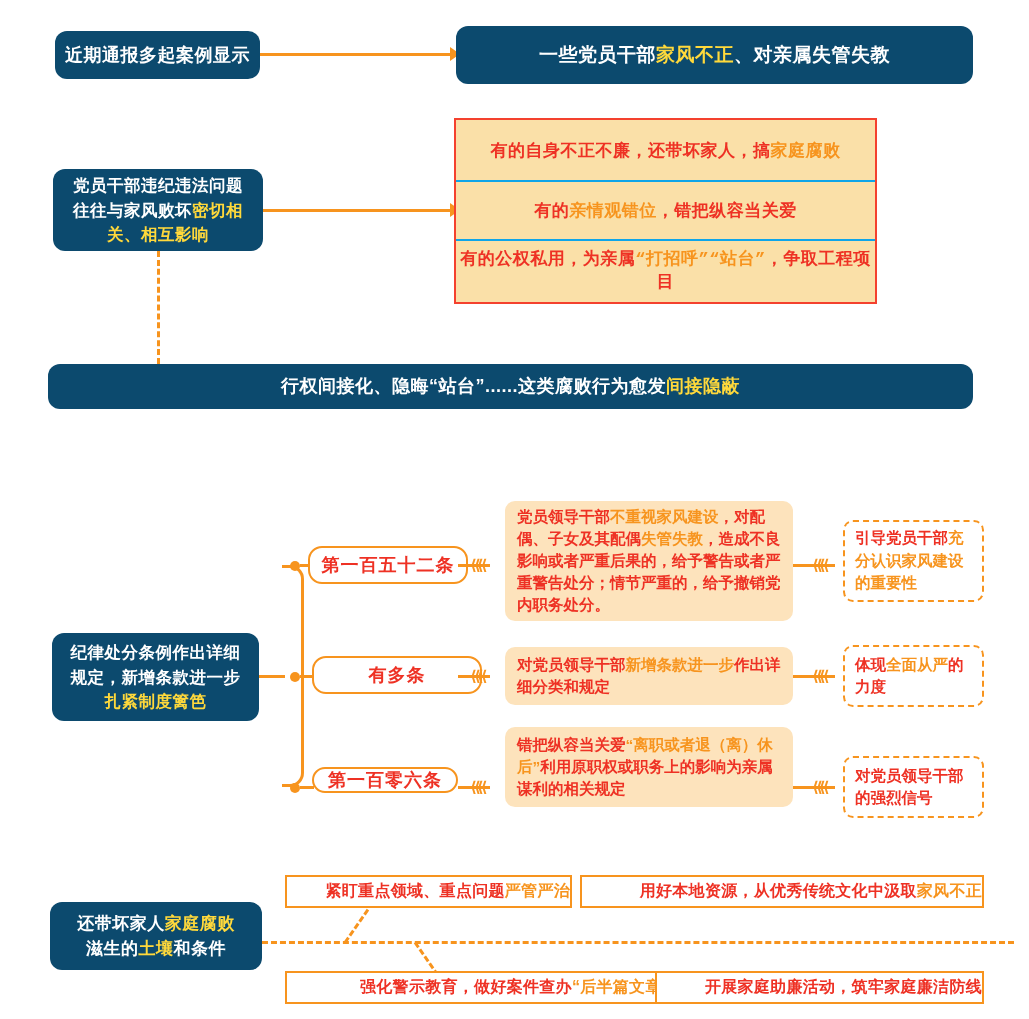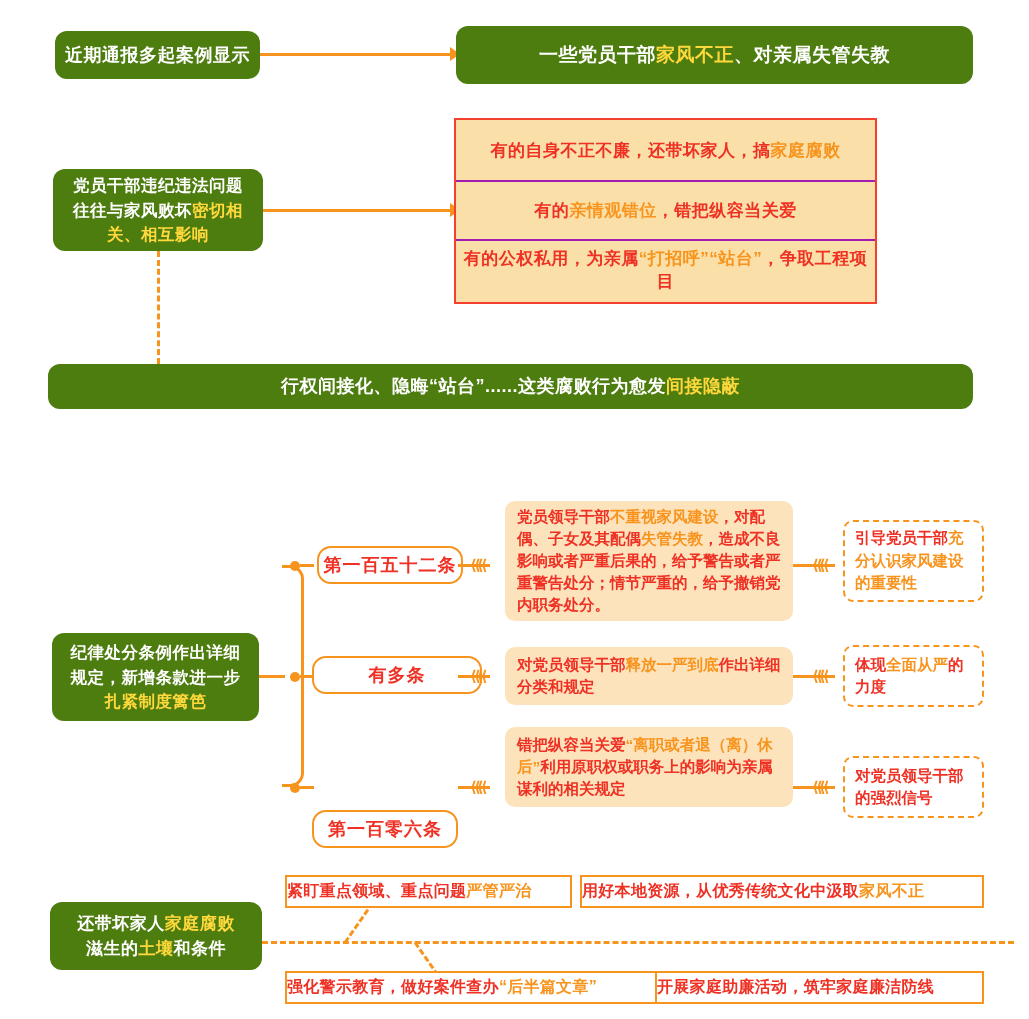--- a/index.html
+++ b/index.html
@@ -14,21 +14,21 @@
 
   
   .t-white{color:#ffffff;}
   .t-yellow{color:#FFD93B;margin-top:30px;}
   .t-red{color:#EE3124;}
   .t-orange{color:#F7941E;}
 
   
   .redbox{
     position:absolute;
-    background:#4d7c0f;
+    background:#0c4a6e;
     border-radius:12px;
     color:#fff;
     font-weight:bold;
     display:flex;
     align-items:center;
     justify-content:center;
     text-align:left;
     box-sizing:border-box;
     line-height:1.5;
     letter-spacing:.5px;
@@ -43,21 +43,21 @@
   }
   .tan-row{
     display:flex;align-items:center;justify-content:center;
     text-align:center;
     color:#EE3124;
     font-weight:bold;
     font-size:17px;
     letter-spacing:.5px;
     box-sizing:border-box;
   }
-  .tan-row + .tan-row{border-top:2px solid #a21caf;}
+  .tan-row + .tan-row{border-top:2px solid #0ea5e9;font-family:Liberation Mono, monospace;}
 
   
   .obox{
     position:absolute;
     background:#fff;
     border:2.5px solid #F7941E;
     border-radius:14px;
     display:flex;align-items:center;justify-content:center;
     color:#EE3124;font-weight:bold;font-size:18px;
     box-sizing:border-box;letter-spacing:1px;
@@ -89,21 +89,21 @@
     color:#EE3124;font-weight:bold;font-size:15.5px;line-height:1.45;
     display:flex;align-items:center;
   }
 
   
   .rbox{
     position:absolute;
     background:#fff;
     border:2px solid #F7941E;
     box-sizing:border-box;
-    display:flex;align-items:center;justify-content:flex-start;
+    display:flex;align-items:center;justify-content:flex-end;
     color:#EE3124;font-weight:bold;font-size:16px;letter-spacing:.3px;
     white-space:nowrap;
   }
 
   
   .hline{position:absolute;background:#F7941E;height:3px;}
   .vdash{position:absolute;width:0;border-left:3px dashed #F7941E;}
   .hdash{position:absolute;height:0;border-top:3px dashed #F7941E;}
   .dot{position:absolute;width:10px;height:10px;border-radius:50%;background:#F7941E;}
   .arrowhead{
@@ -186,21 +186,21 @@
 
   <div class="hline" style="left:259px;top:675px;width:26px;"></div>
   <div class="bracket" style="left:282px;top:565px;width:22px;height:222px;"></div>
   <div class="hline" style="left:300px;top:564px;width:14px;"></div>
   <div class="hline" style="left:300px;top:675px;width:14px;"></div>
   <div class="hline" style="left:300px;top:786px;width:14px;"></div>
   <div class="dot" style="left:290px;top:561px;"></div>
   <div class="dot" style="left:290px;top:672px;"></div>
   <div class="dot" style="left:290px;top:783px;"></div>
 
-  <div class="obox" style="left:317px;top:546px;width:146px;height:38px;">
+  <div class="obox" style="left:308px;top:546px;width:160px;height:38px;">
     <span>第一百五十二条</span>
   </div>
   <div class="hline" style="left:458px;top:564px;width:32px;"></div>
   <span class="chev" style="left:470px;top:557px;">⟪⟪</span>
 
   <div class="lobox" style="left:505px;top:501px;width:288px;height:120px;">
     <span>
       <span class="t-red">党员领导干部</span><span class="t-orange">不重视家风建设</span><span class="t-red">，对配偶、子女及其配偶</span><span class="t-orange">失管失教</span><span class="t-red">，造成不良影响或者严重后果的，给予警告或者严重警告处分；情节严重的，给予撤销党内职务处分。</span>
     </span>
   </div>
@@ -213,32 +213,32 @@
   </div>
 
   <div class="obox" style="left:312px;top:656px;width:170px;height:38px;">
     <span>有多条</span>
   </div>
   <div class="hline" style="left:458px;top:675px;width:32px;"></div>
   <span class="chev" style="left:470px;top:668px;">⟪⟪</span>
 
   <div class="lobox" style="left:505px;top:647px;width:288px;height:58px;">
     <span>
-      <span class="t-red">对党员领导干部</span><span class="t-orange">释放一严到底</span><span class="t-red">作出详细分类和规定</span>
+      <span class="t-red">对党员领导干部</span><span class="t-orange">新增条款进一步</span><span class="t-red">作出详细分类和规定</span>
     </span>
   </div>
   <div class="hline" style="left:793px;top:675px;width:42px;"></div>
   <span class="chev" style="left:812px;top:668px;">⟪⟪</span>
   <div class="dbox" style="left:843px;top:645px;width:141px;height:62px;">
     <span>
       <span class="t-red">体现</span><span class="t-orange">全面从严</span><span class="t-red">的力度</span>
     </span>
   </div>
 
-  <div class="obox" style="left:312px;top:810px;width:146px;height:38px;">
+  <div class="obox" style="left:312px;top:767px;width:146px;height:26px;">
     <span>第一百零六条</span>
   </div>
   <div class="hline" style="left:458px;top:786px;width:32px;"></div>
   <span class="chev" style="left:470px;top:779px;">⟪⟪</span>
 
   <div class="lobox" style="left:505px;top:727px;width:288px;height:80px;">
     <span>
       <span class="t-red">错把纵容当关爱</span><span class="t-orange">“离职或者退（离）休后”</span><span class="t-red">利用原职权或职务上的影响为亲属谋利的相关规定</span>
     </span>
   </div>

